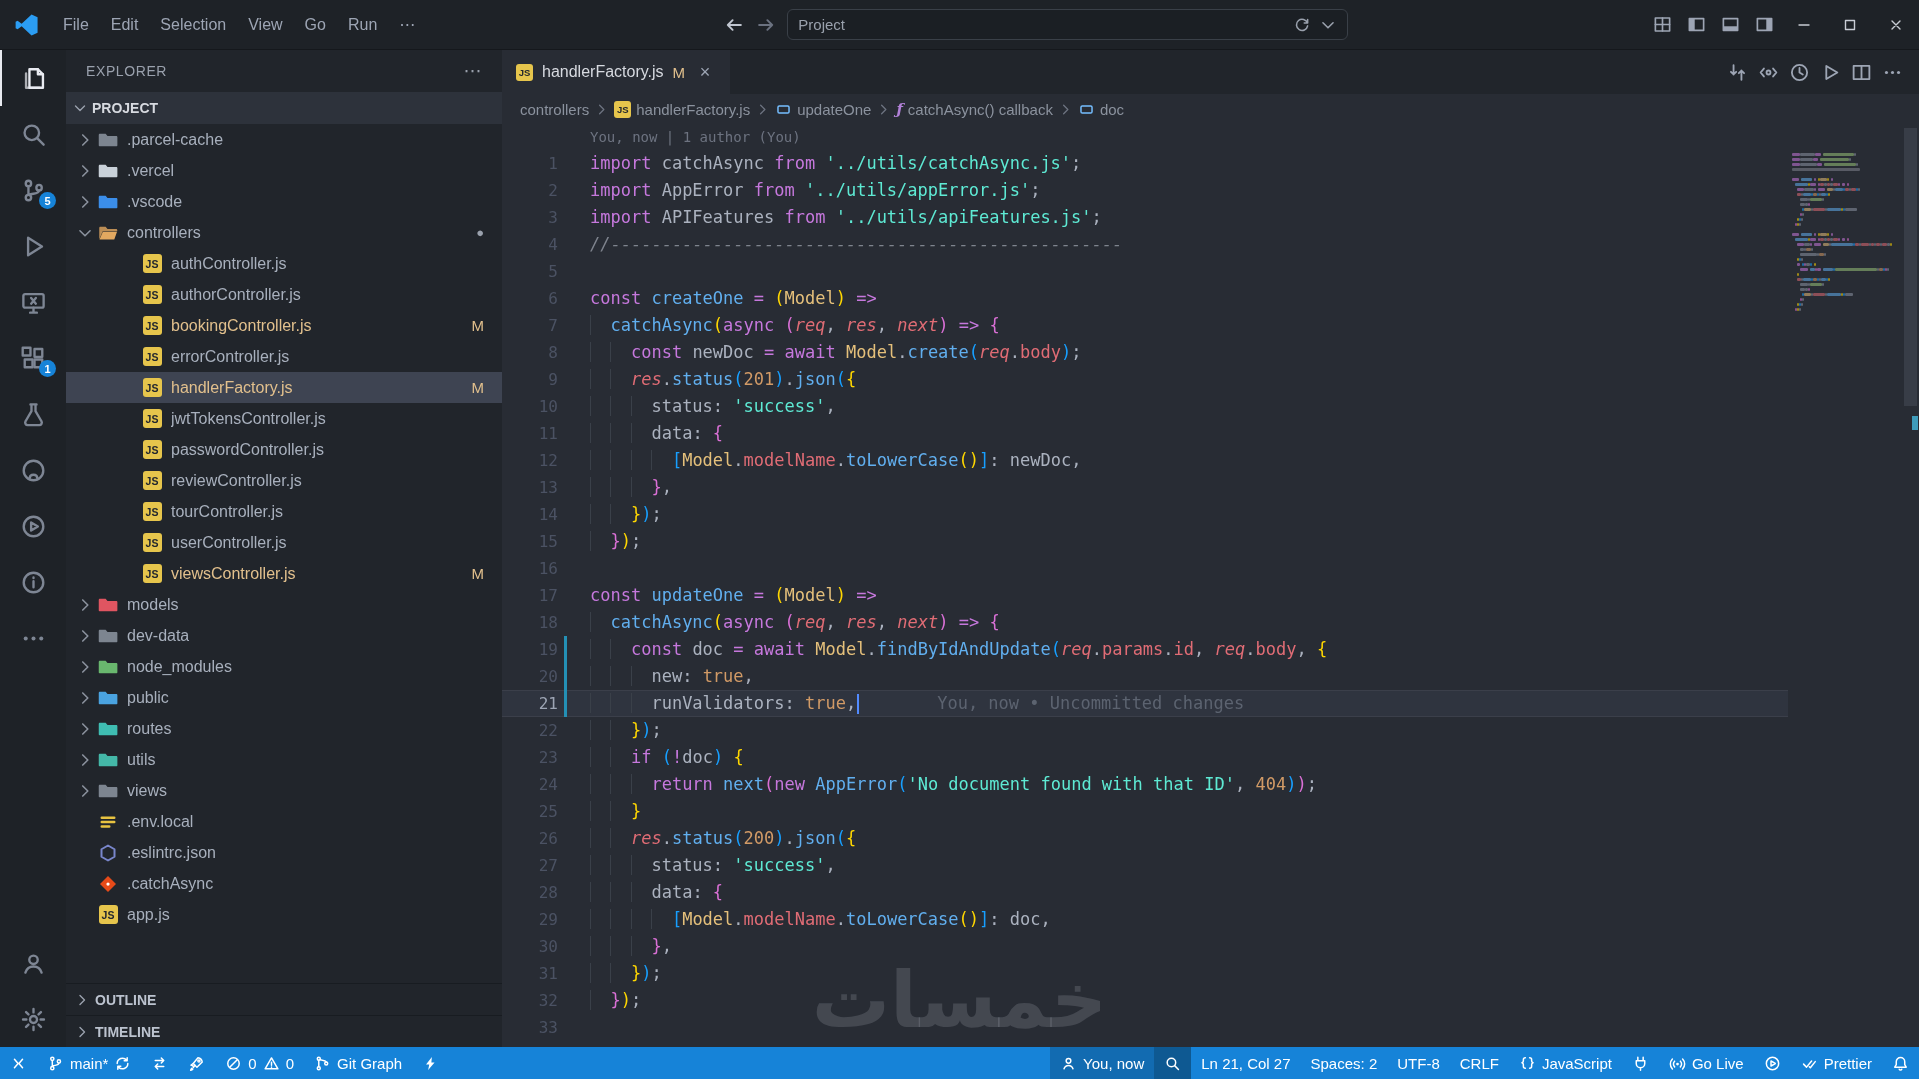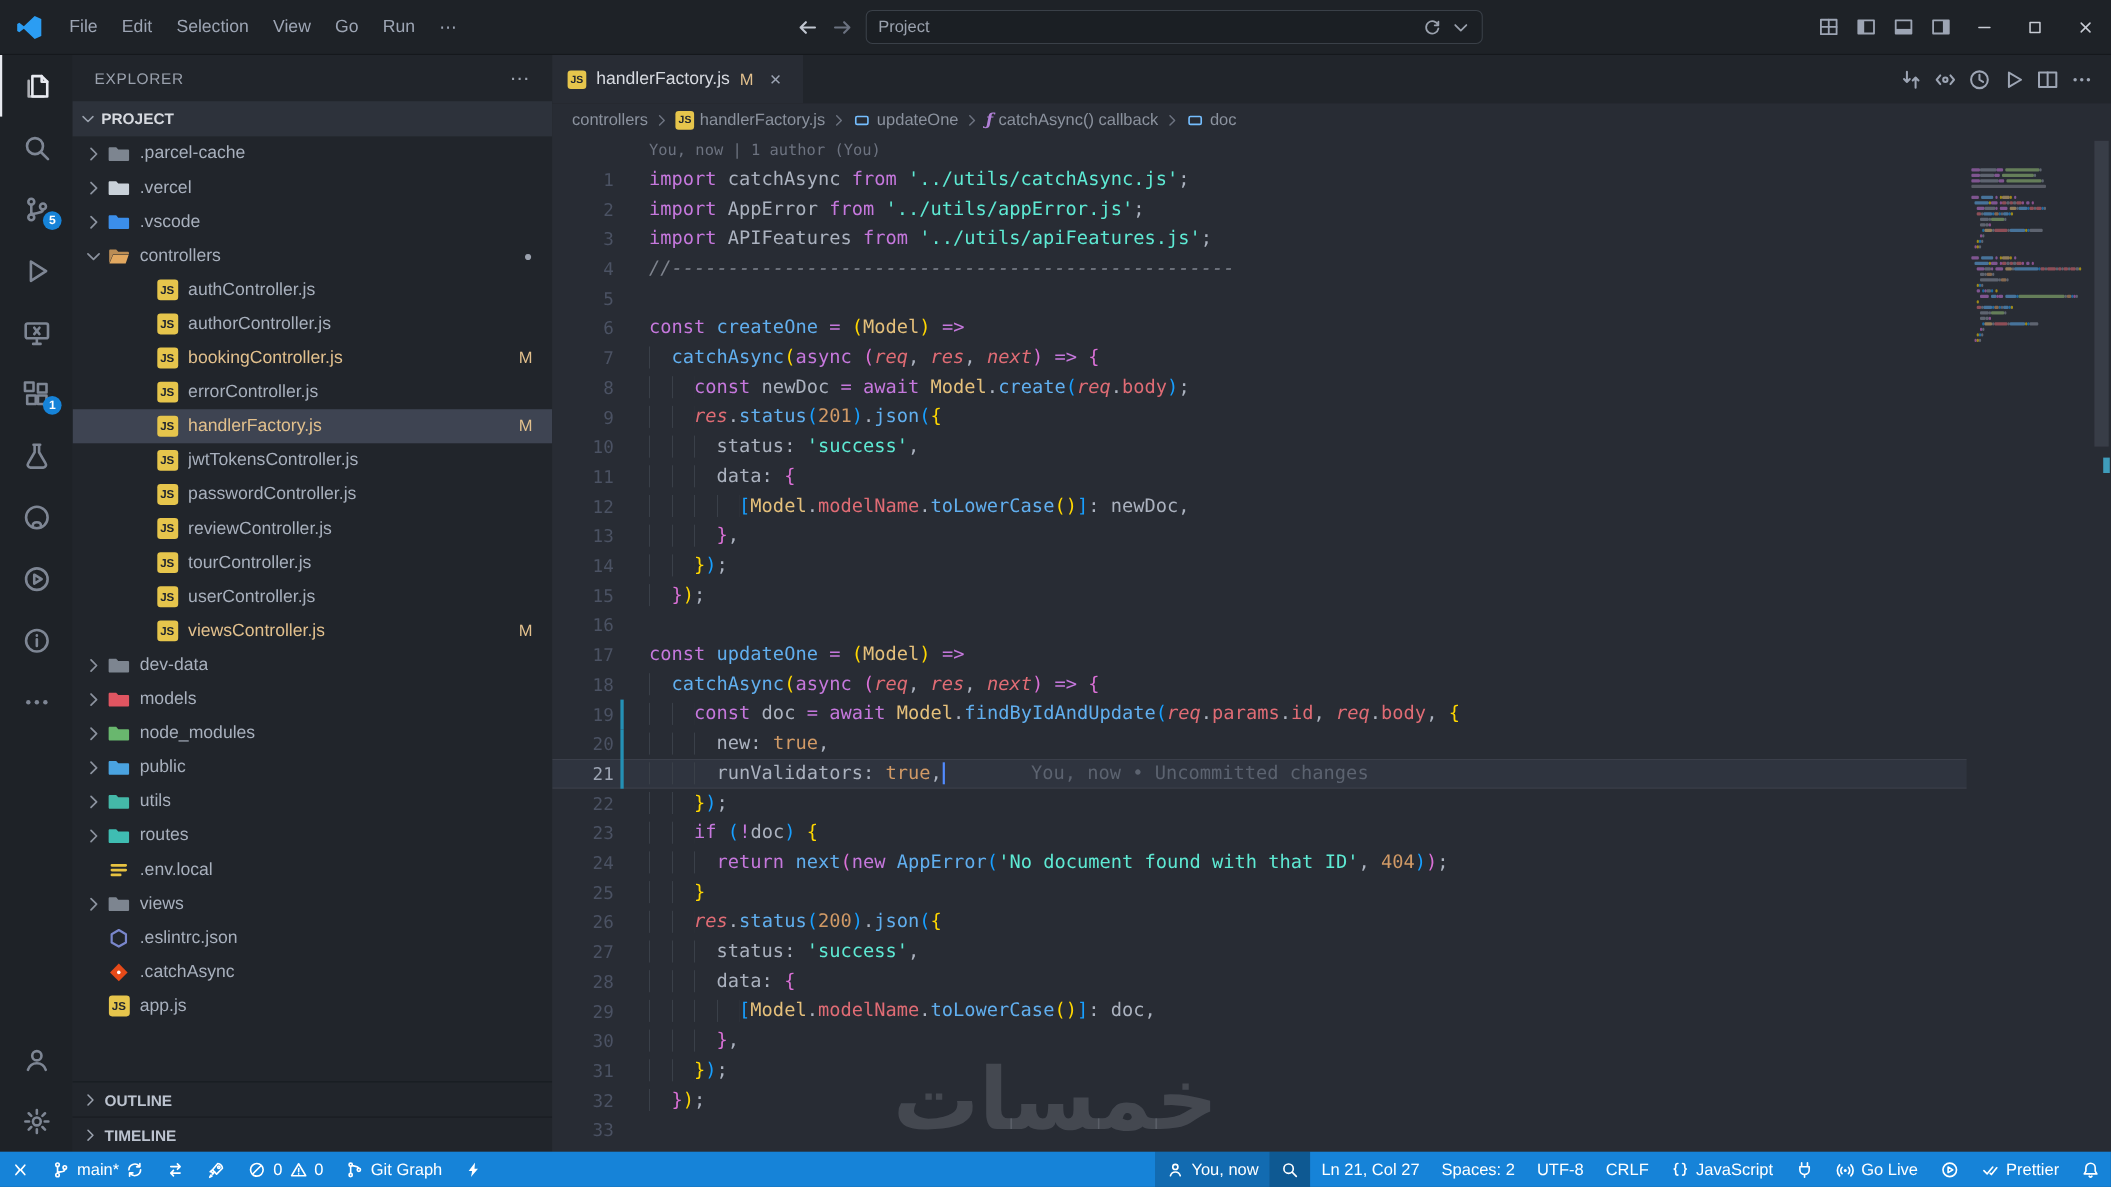--- a/index.html
+++ b/index.html
@@ -490,37 +490,37 @@
             <span class="badge-m">M</span>
           </div>
           <div class="tree-row" style="padding-left: 10px;">
             <span class="icon chev">
               <svg viewBox="0 0 16 16" fill="none" stroke="currentColor" stroke-width="1.4" stroke-linecap="round" stroke-linejoin="round">
                 <path d="M6 3.5 10.5 8 6 12.5"></path>
               </svg>
             </span>
             <span class="tree-icon">
               <svg viewBox="0 0 16 16">
+                <path d="M1.5 3h4.6l1.5 1.7h7c.5 0 .9.4.9.9v6.5c0 .5-.4.9-.9.9H1.5c-.5 0-.9-.4-.9-.9V3.9c0-.5.4-.9.9-.9z" fill="#e05561"></path>
+              </svg>
+            </span>
+            <span class="tree-label">models</span>
+          </div>
+          <div class="tree-row" style="padding-left: 10px;">
+            <span class="icon chev">
+              <svg viewBox="0 0 16 16" fill="none" stroke="currentColor" stroke-width="1.4" stroke-linecap="round" stroke-linejoin="round">
+                <path d="M6 3.5 10.5 8 6 12.5"></path>
+              </svg>
+            </span>
+            <span class="tree-icon">
+              <svg viewBox="0 0 16 16">
                 <path d="M1.5 3h4.6l1.5 1.7h7c.5 0 .9.4.9.9v6.5c0 .5-.4.9-.9.9H1.5c-.5 0-.9-.4-.9-.9V3.9c0-.5.4-.9.9-.9z" fill="#7d8590"></path>
               </svg>
             </span>
             <span class="tree-label">dev-data</span>
-          </div>
-          <div class="tree-row" style="padding-left: 10px;">
-            <span class="icon chev">
-              <svg viewBox="0 0 16 16" fill="none" stroke="currentColor" stroke-width="1.4" stroke-linecap="round" stroke-linejoin="round">
-                <path d="M6 3.5 10.5 8 6 12.5"></path>
-              </svg>
-            </span>
-            <span class="tree-icon">
-              <svg viewBox="0 0 16 16">
-                <path d="M1.5 3h4.6l1.5 1.7h7c.5 0 .9.4.9.9v6.5c0 .5-.4.9-.9.9H1.5c-.5 0-.9-.4-.9-.9V3.9c0-.5.4-.9.9-.9z" fill="#e05561"></path>
-              </svg>
-            </span>
-            <span class="tree-label">models</span>
           </div>
           <div class="tree-row" style="padding-left: 10px;">
             <span class="icon chev">
               <svg viewBox="0 0 16 16" fill="none" stroke="currentColor" stroke-width="1.4" stroke-linecap="round" stroke-linejoin="round">
                 <path d="M6 3.5 10.5 8 6 12.5"></path>
               </svg>
             </span>
             <span class="tree-icon">
               <svg viewBox="0 0 16 16">
                 <path d="M1.5 3h4.6l1.5 1.7h7c.5 0 .9.4.9.9v6.5c0 .5-.4.9-.9.9H1.5c-.5 0-.9-.4-.9-.9V3.9c0-.5.4-.9.9-.9z" fill="#69b76e"></path>
@@ -542,61 +542,61 @@
             <span class="tree-label">public</span>
           </div>
           <div class="tree-row" style="padding-left: 10px;">
             <span class="icon chev">
               <svg viewBox="0 0 16 16" fill="none" stroke="currentColor" stroke-width="1.4" stroke-linecap="round" stroke-linejoin="round">
                 <path d="M6 3.5 10.5 8 6 12.5"></path>
               </svg>
             </span>
             <span class="tree-icon">
               <svg viewBox="0 0 16 16">
+                <path d="M1.5 3h4.6l1.5 1.7h7c.5 0 .9.4.9.9v6.5c0 .5-.4.9-.9.9H1.5c-.5 0-.9-.4-.9-.9V3.9c0-.5.4-.9.9-.9z" fill="#3fbdb2"></path>
+              </svg>
+            </span>
+            <span class="tree-label">routes</span>
+          </div>
+          <div class="tree-row" style="padding-left: 10px;">
+            <span class="icon chev">
+              <svg viewBox="0 0 16 16" fill="none" stroke="currentColor" stroke-width="1.4" stroke-linecap="round" stroke-linejoin="round">
+                <path d="M6 3.5 10.5 8 6 12.5"></path>
+              </svg>
+            </span>
+            <span class="tree-icon">
+              <svg viewBox="0 0 16 16">
                 <path d="M1.5 3h4.6l1.5 1.7h7c.5 0 .9.4.9.9v6.5c0 .5-.4.9-.9.9H1.5c-.5 0-.9-.4-.9-.9V3.9c0-.5.4-.9.9-.9z" fill="#44b8a8"></path>
               </svg>
             </span>
             <span class="tree-label">utils</span>
           </div>
           <div class="tree-row" style="padding-left: 10px;">
             <span class="icon chev">
               <svg viewBox="0 0 16 16" fill="none" stroke="currentColor" stroke-width="1.4" stroke-linecap="round" stroke-linejoin="round">
                 <path d="M6 3.5 10.5 8 6 12.5"></path>
               </svg>
             </span>
             <span class="tree-icon">
               <svg viewBox="0 0 16 16">
-                <path d="M1.5 3h4.6l1.5 1.7h7c.5 0 .9.4.9.9v6.5c0 .5-.4.9-.9.9H1.5c-.5 0-.9-.4-.9-.9V3.9c0-.5.4-.9.9-.9z" fill="#3fbdb2"></path>
-              </svg>
-            </span>
-            <span class="tree-label">routes</span>
+                <path d="M1.5 3h4.6l1.5 1.7h7c.5 0 .9.4.9.9v6.5c0 .5-.4.9-.9.9H1.5c-.5 0-.9-.4-.9-.9V3.9c0-.5.4-.9.9-.9z" fill="#7d8590"></path>
+              </svg>
+            </span>
+            <span class="tree-label">views</span>
           </div>
           <div class="tree-row" style="padding-left: 10px;">
             <span class="icon chev"></span>
             <span class="tree-icon">
               <svg viewBox="0 0 16 16" fill="none" stroke="currentColor" stroke-width="1.4" stroke-linecap="round" stroke-linejoin="round">
                 <g stroke-width="2" stroke="#e8c341">
                   <path d="M3 4.5h10M3 8h10M3 11.5h6"></path>
                 </g>
               </svg>
             </span>
             <span class="tree-label">.env.local</span>
-          </div>
-          <div class="tree-row" style="padding-left: 10px;">
-            <span class="icon chev">
-              <svg viewBox="0 0 16 16" fill="none" stroke="currentColor" stroke-width="1.4" stroke-linecap="round" stroke-linejoin="round">
-                <path d="M6 3.5 10.5 8 6 12.5"></path>
-              </svg>
-            </span>
-            <span class="tree-icon">
-              <svg viewBox="0 0 16 16">
-                <path d="M1.5 3h4.6l1.5 1.7h7c.5 0 .9.4.9.9v6.5c0 .5-.4.9-.9.9H1.5c-.5 0-.9-.4-.9-.9V3.9c0-.5.4-.9.9-.9z" fill="#7d8590"></path>
-              </svg>
-            </span>
-            <span class="tree-label">views</span>
           </div>
           <div class="tree-row" style="padding-left: 10px;">
             <span class="icon chev"></span>
             <span class="tree-icon">
               <svg viewBox="0 0 16 16" fill="none" stroke="currentColor" stroke-width="1.4" stroke-linecap="round" stroke-linejoin="round">
                 <path d="M8 2l5.2 3v6L8 14 2.8 11V5z" stroke="#7986cb" stroke-width="1.6"></path>
               </svg>
             </span>
             <span class="tree-label">.eslintrc.json</span>
           </div>

